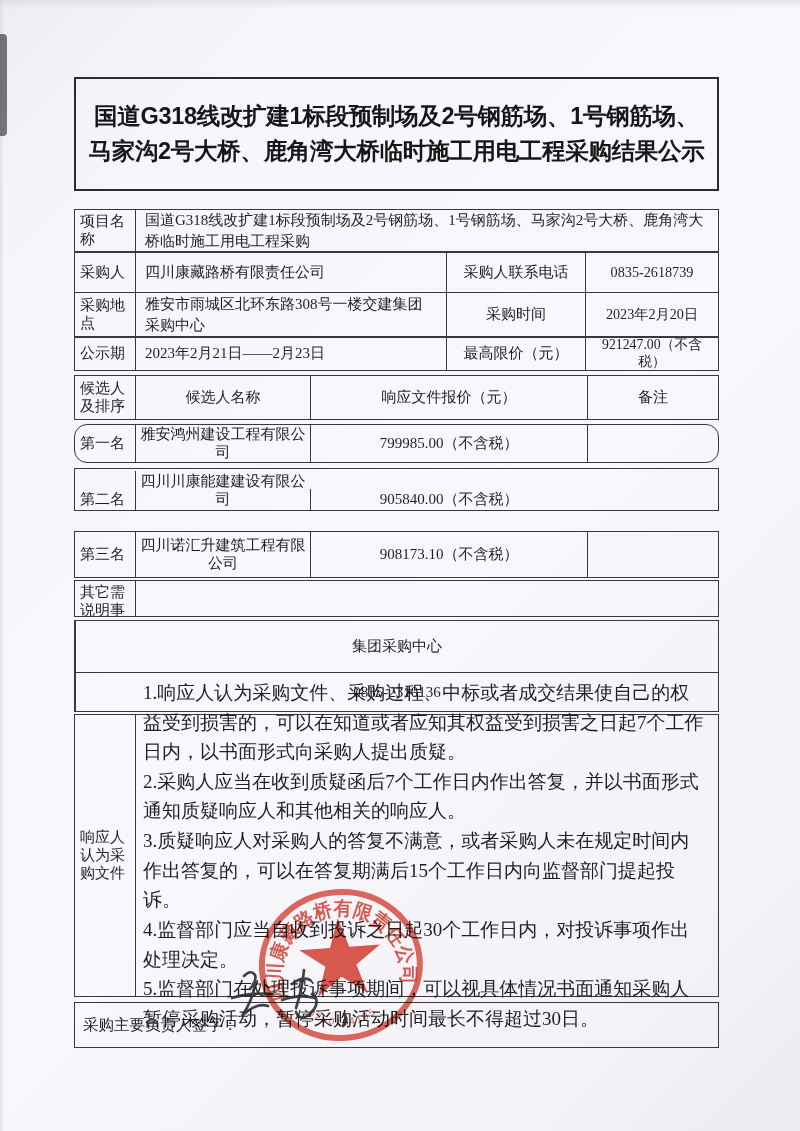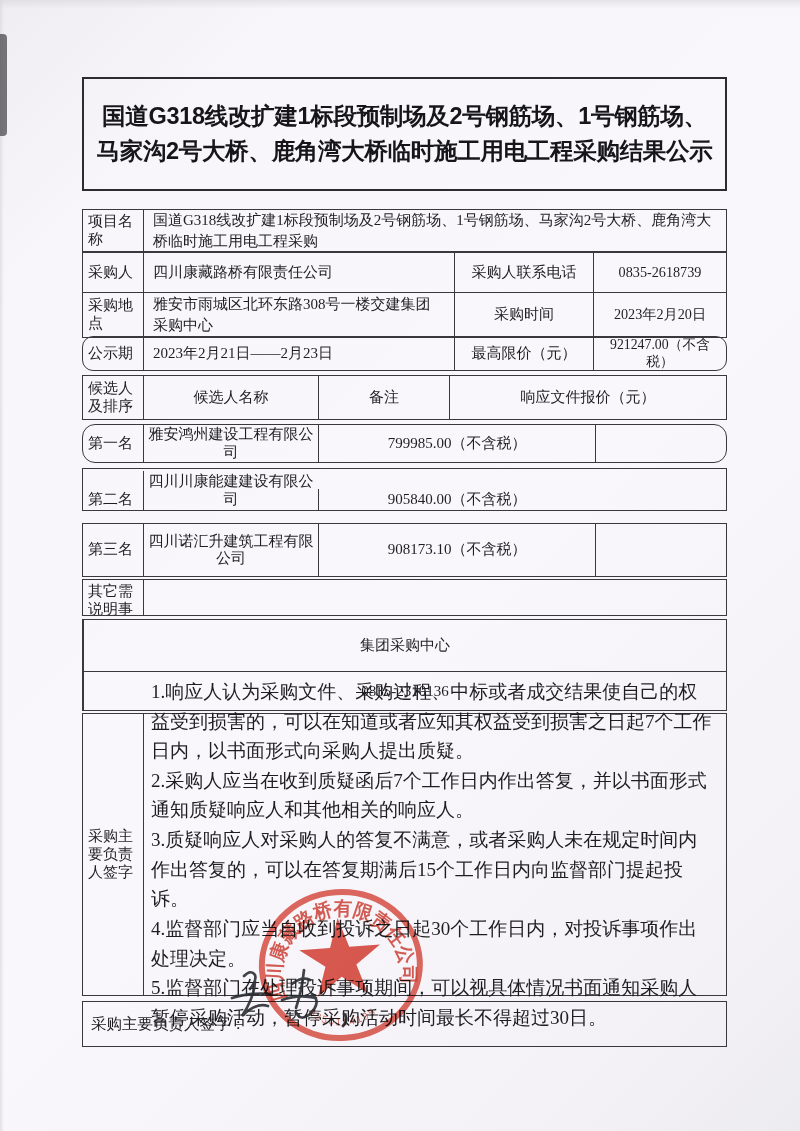--- a/index.html
+++ b/index.html
@@ -8,21 +8,21 @@
     background:linear-gradient(135deg,#efedf1 0%,#f8f6fa 16%,#f9f7fb 55%,#f3f1f5 88%,#ecebef 100%);
     font-family:"Liberation Serif","DejaVu Serif",serif;color:#1e1e20;
   }
   .edge-top{position:absolute;top:0;left:0;right:0;height:9px;
     background:linear-gradient(#d6d4d8,rgba(214,212,216,0));opacity:.55;}
   .edge-left{position:absolute;top:0;left:0;width:4px;bottom:0;
     background:linear-gradient(90deg,#d9d7db,rgba(217,215,219,0));opacity:.7;}
   .smudge{position:absolute;left:0;top:34px;width:7px;height:102px;background:#4b4a4e;
     border-radius:0 4px 4px 0;opacity:.75;}
 
-  .tbl{position:absolute;left:82px;top:77px;width:645px;}
+  .tbl{position:absolute;left:74px;top:77px;width:645px;}
   .box{border:1.6px solid #39393c;box-sizing:border-box;display:flex;background:rgba(255,255,255,.0);}
   .cell{box-sizing:border-box;display:flex;align-items:center;font-size:15px;line-height:1.18;}
   .cell + .cell{border-left:1.6px solid #39393c;}
   .c-label{width:60px;padding:2px 5px;}
   .c-val{flex:1;padding:3px 9px;line-height:1.42;}
   .c-mid{width:139px;justify-content:center;text-align:center;padding:2px 4px;}
   .c-right{width:133px;justify-content:center;text-align:center;padding:2px 3px;font-size:14.2px;}
   .c-right.tight{font-size:13.8px;}
   .c-name{width:175px;justify-content:center;text-align:center;padding:2px 4px;}
   .c-price{width:277px;justify-content:center;text-align:center;padding:2px 4px;}
@@ -31,26 +31,26 @@
   .title-box{height:114px;border:2.6px solid #2c2c2e;box-sizing:border-box;
     display:flex;align-items:center;justify-content:center;text-align:center;
     font-family:"Liberation Sans","DejaVu Sans",sans-serif;font-weight:bold;
     font-size:23.5px;line-height:1.5;padding:0 7px;letter-spacing:-.3px;color:#161618;}
 
   .grpA{margin-top:18px;}
   .grpA .box + .box{margin-top:-1.6px;}
   .r-project{height:44px;}
   .r-purchaser{height:42px;}
   .r-location{height:46px;}
-  .r-publicity{height:35px;border-radius:11px;}
+  .r-publicity{height:35px;}
 
   .r-candhead{height:45px;margin-top:4px;}
   .r-cand1{height:39px;margin-top:4px;border-radius:13px;}
   .r-cand2{height:43px;margin-top:5px;align-items:flex-end;}
-  .r-cand3{height:54px;margin-top:12px;}
+  .r-cand3{height:47px;margin-top:20px;}
 
   .r-other{height:37px;margin-top:2px;}
   .r-other .c-label{align-items:flex-start;overflow:hidden;padding-top:3px;}
   .r-other .c-val{}
 
   .r-superv{height:92px;margin-top:3px;}
   .superv-right{flex:1;display:flex;flex-direction:column;border-left:1.6px solid #39393c;box-sizing:border-box;}
   .superv-name{height:51px;display:flex;align-items:center;justify-content:center;font-size:15px;}
   .superv-phone{flex:1;display:flex;align-items:center;justify-content:center;font-size:15px;
     border-top:1.6px solid #39393c;}
@@ -98,22 +98,22 @@
         <div class="cell c-label">公示期</div>
         <div class="cell c-val">2023年2月21日——2月23日</div>
         <div class="cell c-mid">最高限价（元）</div>
         <div class="cell c-right tight">921247.00（不含税）</div>
       </div>
     </div>
 
     <div class="box r-candhead">
       <div class="cell c-label">候选人及排序</div>
       <div class="cell c-name">候选人名称</div>
+      <div class="cell c-price">响应文件报价（元）</div>
       <div class="cell c-remark">备注</div>
-      <div class="cell c-price">响应文件报价（元）</div>
     </div>
 
     <div class="box r-cand1">
       <div class="cell c-label">第一名</div>
       <div class="cell c-name">雅安鸿州建设工程有限公司</div>
       <div class="cell c-price">799985.00（不含税）</div>
       <div class="cell c-remark"></div>
     </div>
     <div class="box r-cand2">
       <div class="cell c-label">第二名</div>
@@ -134,21 +134,21 @@
     </div>
 
     <div class="box r-superv">
       <div class="superv-right">
         <div class="superv-name">集团采购中心</div>
         <div class="superv-phone">0835-2310136</div>
       </div>
     </div>
 
     <div class="box r-objection">
-      <div class="cell c-label">采购主要负责人签字</div>
+      <div class="cell c-label">响应人认为采购文件</div>
       <div class="cell c-val">1.响应人认为采购文件、采购过程、中标或者成交结果使自己的权益受到损害的，可以在知道或者应知其权益受到损害之日起7个工作日内，以书面形式向采购人提出质疑。
 2.采购人应当在收到质疑函后7个工作日内作出答复，并以书面形式通知质疑响应人和其他相关的响应人。
 3.质疑响应人对采购人的答复不满意，或者采购人未在规定时间内作出答复的，可以在答复期满后15个工作日内向监督部门提起投诉。
 4.监督部门应当自收到投诉之日起30个工作日内，对投诉事项作出处理决定。
 5.监督部门在处理投诉事项期间，可以视具体情况书面通知采购人暂停采购活动，暂停采购活动时间最长不得超过30日。</div>
     </div>
 
     <div class="box r-sign">
       <div class="c-label-wide">采购主要负责人签字：</div>
     </div>

